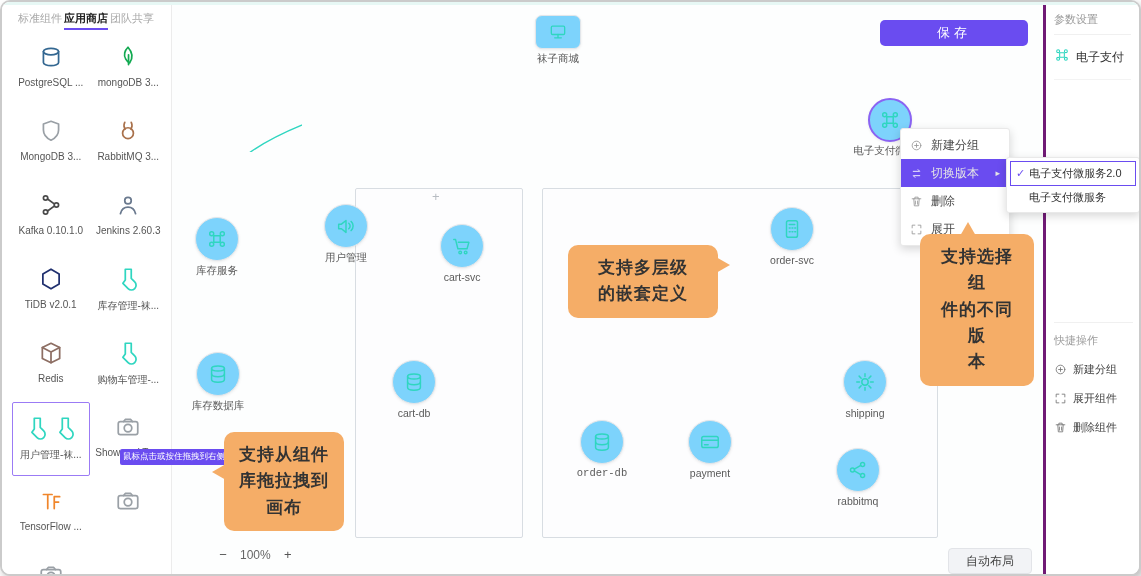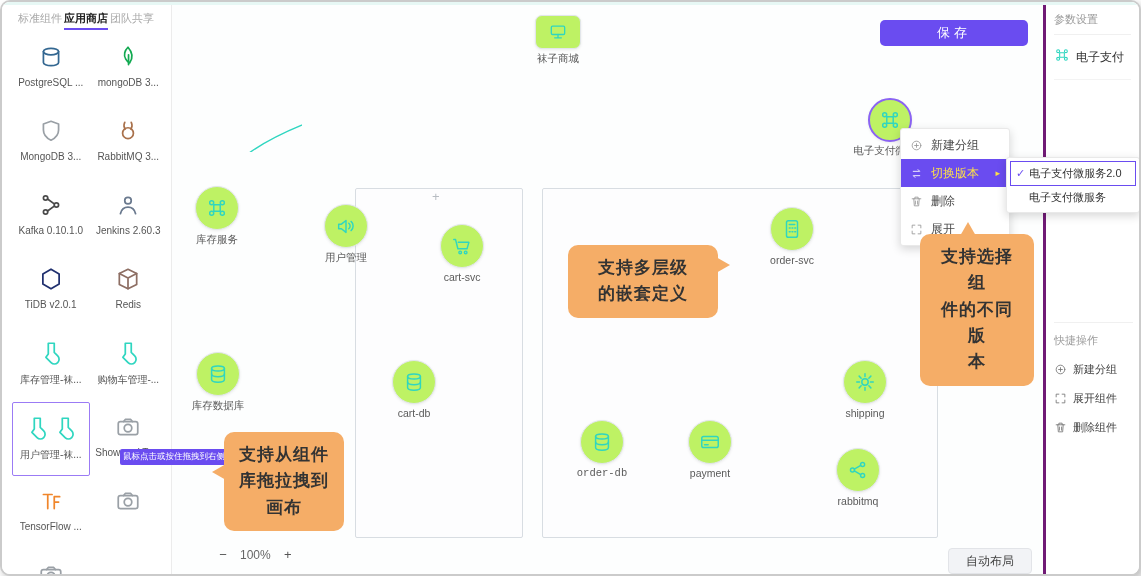--- a/index.html
+++ b/index.html
@@ -22,21 +22,21 @@
   .tile-icon{height:36px;display:flex;align-items:center;justify-content:center;gap:2px}
   .tile-label{font-size:10px;color:#555;max-width:72px;overflow:hidden;white-space:nowrap;margin-top:2px}
   .drag-tip{position:absolute;left:118px;top:447px;width:124px;padding:2px 3px;background:var(--accent);
     color:#fff;font-size:8.5px;border-radius:2px;z-index:44;white-space:nowrap;overflow:hidden}
 
   
   .group{position:absolute;border:1px solid #d8dde2;background:rgba(252,253,255,.45);z-index:1;border-radius:2px}
   .group-handle{position:absolute;color:#b7bcc2;font-size:13px;z-index:2;line-height:1;cursor:move}
   #edges{position:absolute;inset:0;z-index:2;pointer-events:none}
   #nodes{position:absolute;inset:0;z-index:3;pointer-events:none}
-  .node{position:absolute;width:44px;height:44px;border-radius:50%;background:#bef264;
+  .node{position:absolute;width:44px;height:44px;border-radius:50%;background:#7dd3fc;
     border:1px solid #e2e6ea;box-shadow:0 1px 3px rgba(0,0,0,.08);
     display:flex;align-items:center;justify-content:center;pointer-events:auto;cursor:pointer}
   .node.square{width:46px;height:34px;border-radius:7px}
   .node.selected{border:2px solid #8a63f3}
   .node-label{position:absolute;top:calc(100% + 4px);left:50%;transform:translateX(-50%);
     font-size:10.5px;color:#5a5a5a;white-space:nowrap}
 
   .save-btn{position:absolute;left:878px;top:18px;width:148px;height:26px;z-index:6;
     background:var(--accent);color:#fff;border:none;border-radius:5px;font-size:13px;
     letter-spacing:4px;cursor:pointer;font-family:inherit}
@@ -46,21 +46,21 @@
   .zoom .zval{font-size:12px;color:#666}
   .auto-layout{position:absolute;left:946px;top:546px;width:84px;height:26px;z-index:6;
     background:#f2f3f6;border:1px solid #e2e4e8;border-radius:4px;font-size:12px;color:#444;
     cursor:pointer;font-family:inherit}
 
   
   .ctx{position:absolute;left:898px;top:126px;width:110px;background:#fff;z-index:40;
     border:1px solid #e9e9e9;border-radius:3px;box-shadow:0 3px 10px rgba(0,0,0,.16);padding:2px 0}
   .ctx-row{height:28px;display:flex;align-items:center;gap:8px;padding:0 9px;
     font-size:12px;color:#4a4a4a;cursor:pointer}
-  .ctx-row.active{background:var(--accent);color:#fde047}
+  .ctx-row.active{background:var(--accent);color:#e5e5e5}
   .ctx-arrow{margin-left:auto;font-size:9px}
   .submenu{position:absolute;left:1004px;top:155px;width:134px;background:#fff;z-index:41;
     border:1px solid #e9e9e9;border-radius:3px;box-shadow:0 3px 10px rgba(0,0,0,.16);padding:3px}
   .sub-row{display:flex;align-items:center;gap:4px;font-size:11px;color:#333;
     padding:4px 5px;cursor:pointer;white-space:nowrap}
   .sub-row.checked{border:1px solid var(--accent)}
   .sub-check{color:var(--accent);font-weight:bold;font-size:11px}
   .sub-row.plain{padding-left:19px}
 
   
@@ -160,34 +160,34 @@
         <div class="tile">
           <div class="tile-icon">
             <svg viewBox="0 0 24 24" width="26" height="26" fill="none" stroke="#1f2f6e" stroke-width="1.6" stroke-linecap="round" stroke-linejoin="round">
               <path d="M12 3l7.5 4.3v9.4L12 21l-7.5-4.3V7.3z"></path>
             </svg>
           </div>
           <div class="tile-label">TiDB v2.0.1</div>
         </div>
         <div class="tile">
           <div class="tile-icon">
+            <svg viewBox="0 0 24 24" width="26" height="26" fill="none" stroke="#2fd6c0" stroke-width="1.6" stroke-linecap="round" stroke-linejoin="round">
+              <path d="M9.5 3h5.5v8.5l3.2 3.2a4.3 4.3 0 1 1-6.1 6.1L7.3 16 9.5 13z"></path>
+            </svg>
+          </div>
+          <div class="tile-label">库存管理-袜...</div>
+        </div>
+        <div class="tile">
+          <div class="tile-icon">
             <svg viewBox="0 0 24 24" width="26" height="26" fill="none" stroke="#8d6e63" stroke-width="1.6" stroke-linecap="round" stroke-linejoin="round">
               <path d="M12 3l8 4v10l-8 4-8-4V7z"></path>
               <path d="M4 7l8 4 8-4M12 11v10"></path>
             </svg>
           </div>
           <div class="tile-label">Redis</div>
-        </div>
-        <div class="tile">
-          <div class="tile-icon">
-            <svg viewBox="0 0 24 24" width="26" height="26" fill="none" stroke="#2fd6c0" stroke-width="1.6" stroke-linecap="round" stroke-linejoin="round">
-              <path d="M9.5 3h5.5v8.5l3.2 3.2a4.3 4.3 0 1 1-6.1 6.1L7.3 16 9.5 13z"></path>
-            </svg>
-          </div>
-          <div class="tile-label">库存管理-袜...</div>
         </div>
         <div class="tile">
           <div class="tile-icon">
             <svg viewBox="0 0 24 24" width="26" height="26" fill="none" stroke="#2fd6c0" stroke-width="1.6" stroke-linecap="round" stroke-linejoin="round">
               <path d="M9.5 3h5.5v8.5l3.2 3.2a4.3 4.3 0 1 1-6.1 6.1L7.3 16 9.5 13z"></path>
             </svg>
           </div>
           <div class="tile-label">购物车管理-...</div>
         </div>
         <div class="tile selected">
@@ -282,21 +282,21 @@
       <div class="node selected" style="left: 866px; top: 96px;">
         <svg viewBox="0 0 24 24" width="22" height="22" fill="none" stroke="#2fd6c0" stroke-width="1.6" stroke-linecap="round" stroke-linejoin="round">
           <rect x="8.5" y="8.5" width="7" height="7"></rect>
           <circle cx="6.2" cy="6.2" r="2.2"></circle>
           <circle cx="17.8" cy="6.2" r="2.2"></circle>
           <circle cx="6.2" cy="17.8" r="2.2"></circle>
           <circle cx="17.8" cy="17.8" r="2.2"></circle>
         </svg>
         <div class="node-label">电子支付微服务</div>
       </div>
-      <div class="node" style="left: 193px; top: 184px;">
+      <div class="node" style="left: 193px; top: 215px;">
         <svg viewBox="0 0 24 24" width="22" height="22" fill="none" stroke="#2fd6c0" stroke-width="1.6" stroke-linecap="round" stroke-linejoin="round">
           <rect x="8.5" y="8.5" width="7" height="7"></rect>
           <circle cx="6.2" cy="6.2" r="2.2"></circle>
           <circle cx="17.8" cy="6.2" r="2.2"></circle>
           <circle cx="6.2" cy="17.8" r="2.2"></circle>
           <circle cx="17.8" cy="17.8" r="2.2"></circle>
         </svg>
         <div class="node-label">库存服务</div>
       </div>
       <div class="node" style="left: 278px; top: 202px; margin-left: 44px;">

